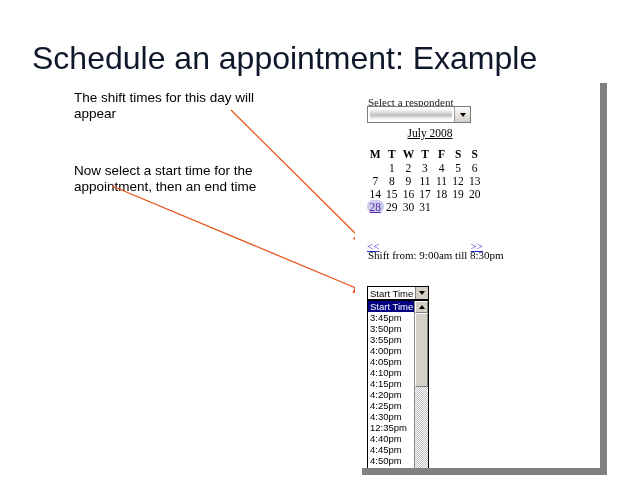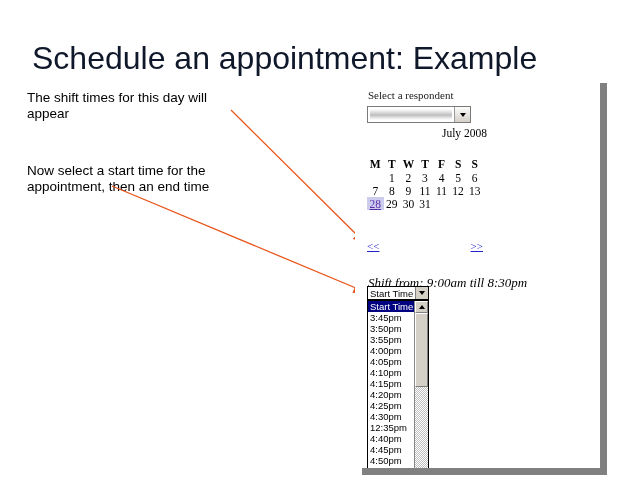--- a/index.html
+++ b/index.html
@@ -24,20 +24,21 @@
     line-height:40px;
   }
   
   .callout{
     position:absolute;
     font-family:"Liberation Sans", sans-serif;
     font-size:13.5px;
     color:#000000;
     line-height:16px;
     width:215px;
+    margin-left:47px;
   }
   #callout-1{ left:27px; top:90px; }
   #callout-2{ left:27px; top:163px; }
 
   
   #arrows{
     position:absolute;
     left:0; top:0;
     width:640px; height:480px;
     pointer-events:none;
@@ -65,21 +66,21 @@
   }
 
   .panel-inner{
     position:relative;
     width:245px;height:385px;
     font-family:"Liberation Serif", serif;
   }
 
   #respondent-label{
     position:absolute;
-    left:13px; top:6px;
+    left:13px; top:13px;
     font-family:"Liberation Serif", serif;
     font-size:11px;
     color:#1a1a1a;
   }
   #respondent-select{
     position:absolute;
     left:12px; top:23px;
     width:104px; height:17px;
     border:1px solid #7a7a7a;
     background:#ffffff;
@@ -110,23 +111,24 @@
   
   #calendar{
     position:absolute;
     left:12px; top:44px;
     width:120px;
     font-family:"Liberation Serif", serif;
     font-size:11.5px;
     color:#000000;
   }
   #cal-month{
-    text-align:right;
+    text-align:center;
     padding-left:6px;
-    margin-bottom:18px;
+    margin-bottom:8px;
+    text-decoration:underline;
   }
   #cal-table{
     border-collapse:collapse;
     width:116px;
   }
   #cal-table th{
     font-weight:bold;
     font-size:11.5px;
     text-align:center;
     padding:0;
@@ -139,40 +141,40 @@
     text-align:center;
     padding:0;
     width:16px;
     height:13px;
     font-family:"Liberation Serif", serif;
   }
   #cal-table td.selected{
     background:#ccccee;
     color:#5a2da8;
     text-decoration:underline;
+    border-radius:6px;
   }
   #cal-nav{
     position:absolute;
     left:12px; top:157px;
     width:116px;
     display:flex;
     justify-content:space-between;
     font-family:"Liberation Serif", serif;
     font-size:11px;
   }
   #cal-nav a{ color:#2222cc; text-decoration:underline; }
 
   #shift-text{
     position:absolute;
-    left:13px; top:192px;
-    font-family:"Liberation Serif", serif;
-    font-size:13px;
+    left:13px; top:166px;
+    font-family:"Liberation Serif", serif;
+    font-size:11px;
     color:#000000;
     white-space:nowrap;
-    font-style:italic;
   }
 
   
   #start-time-select{
     position:absolute;
     left:12px; top:203px;
     width:62px; height:14px;
     border:1px solid #000000;
     background:#ffffff;
     box-sizing:border-box;
@@ -327,20 +329,29 @@
           <tr>
             <td>7</td>
             <td>8</td>
             <td>9</td>
             <td>11</td>
             <td>11</td>
             <td>12</td>
             <td>13</td>
           </tr>
           <tr>
+            <td>14</td>
+            <td>15</td>
+            <td>16</td>
+            <td>17</td>
+            <td>18</td>
+            <td>19</td>
+            <td>20</td>
+          </tr>
+          <tr>
             <td class="selected">28</td>
             <td>29</td>
             <td>30</td>
             <td>31</td>
             <td></td>
             <td></td>
             <td></td>
           </tr>
         </tbody>
       </table>

